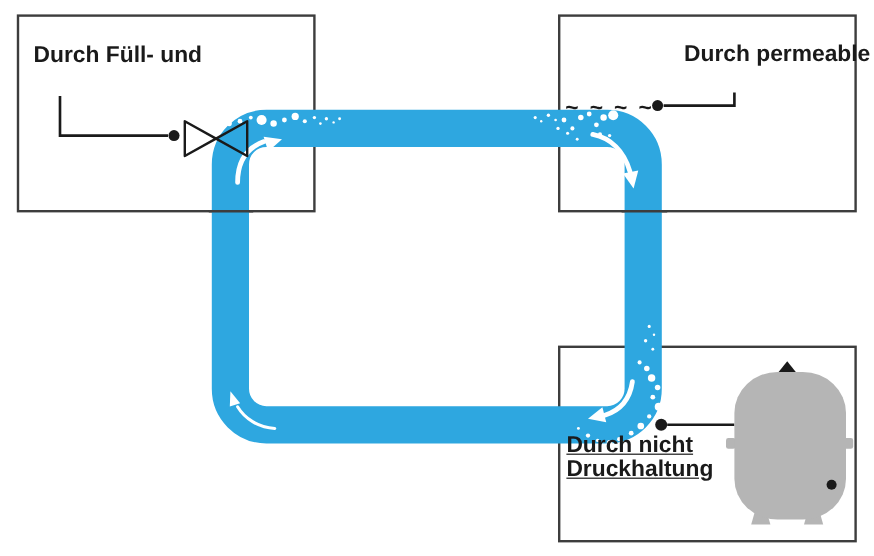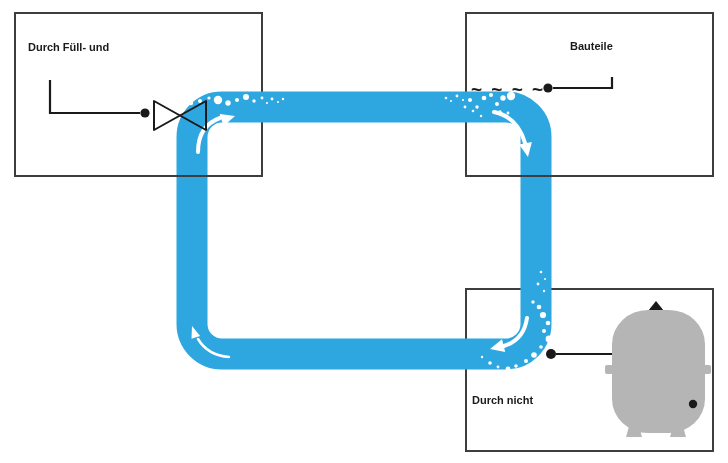--- a/index.html
+++ b/index.html
@@ -1,19 +1,19 @@
 <!DOCTYPE html>
 <html><head>
 <meta charset="utf-8">
 <style>
   html,body{margin:0;padding:0;background:#fff;}
   #stage{position:relative;width:728px;height:463px;background:#fff;overflow:hidden;
          font-family:"Liberation Sans",sans-serif;}
   #stage svg{position:absolute;left:0;top:0;}
-  .label{position:absolute;font-weight:bold;font-size:11px;line-height:20px;
+  .label{position:absolute;font-weight:bold;font-size:19px;line-height:20px;
          color:#1a1a1a;white-space:nowrap;}
   .label .ln{display:block;}
 </style>
 </head>
 <body>
 
 <div id="stage">
 
   <svg width="728" height="463" viewBox="0 0 728 463">
 
@@ -124,20 +124,21 @@
       <rect x="612" y="310" width="93" height="123" rx="36" ry="34" fill="#B5B5B5"></rect>
       <circle cx="693" cy="404" r="4.2" fill="#1A1A1A"></circle>
     </g>
   </svg>
 
   <div class="label" style="left:28px;top:37px;">
     <span class="ln">Durch Füll- und</span>
   </div>
 
   <div class="label" style="left:570px;top:36px;">
-    <span class="ln">Bauteile</span>
+    <span class="ln">Durch permeable</span>
   </div>
 
-  <div class="label" style="left:472px;top:390px;">
+  <div class="label" style="left:472px;top:362px;text-decoration:underline;">
     <span class="ln">Durch nicht</span>
+    <span class="ln">Druckhaltung</span>
   </div>
 
 </div>
 
 </body></html>

